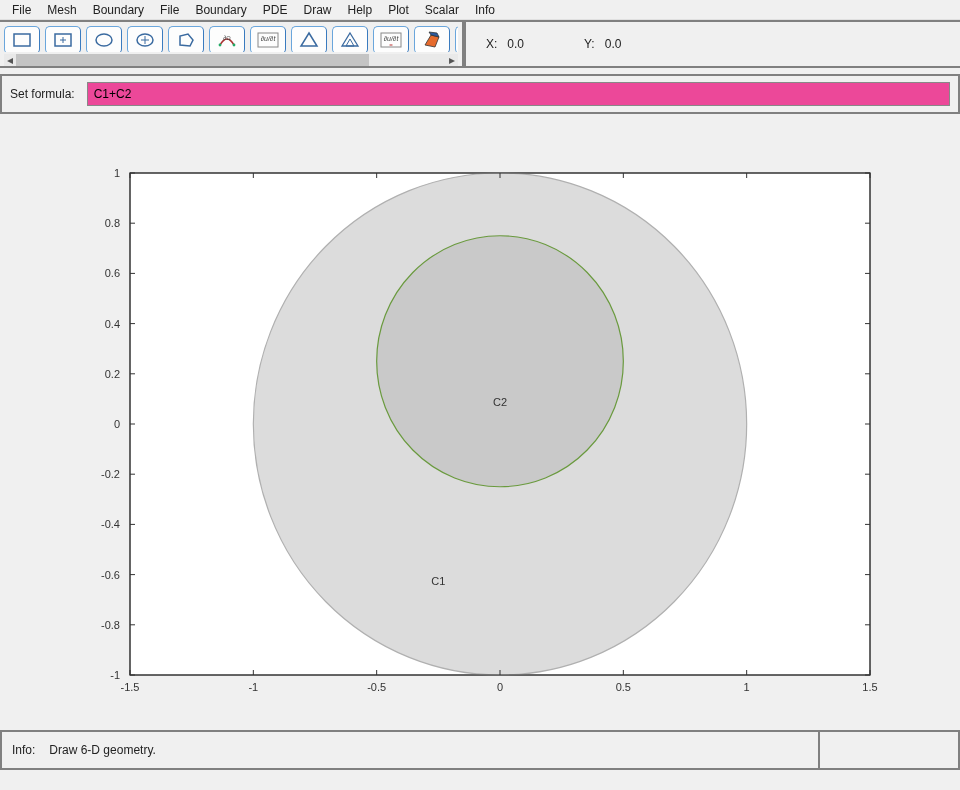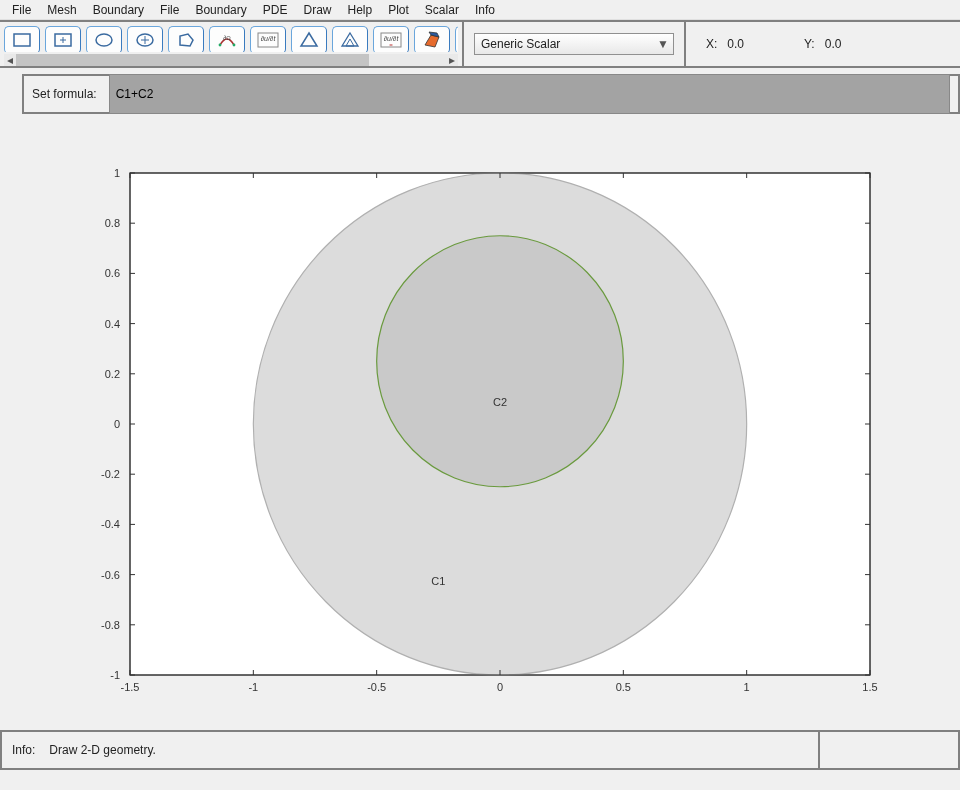--- a/index.html
+++ b/index.html
@@ -115,28 +115,27 @@
   .coord-zone .coord-pair { display:flex; gap:10px; }
   
   .formula-outer {
     margin-top: 6px;
     border: 2px solid #808080;
     height: 40px;
     display:flex; align-items:center;
     padding: 0 8px;
     gap: 12px;
     background:#f0f0f0;
-    margin-left:22px;
   }
   .formula-label { font-size:12px; }
   .formula-input {
     flex:1;
-    height: 40px;
+    height: 24px;
     border: 1px solid #888;
-    background:#a3a3a3;
+    background:#ec4899;
     padding: 0 6px;
     font-size: 12px;
   }
   
   .canvas-area {
     margin-top: 6px;
     height: 604px;
     position: relative;
   }
   .canvas-area svg { position:absolute; left:0; top:0; }
@@ -256,26 +255,20 @@
     </div>
     <div class="tool-scrollbar">
       <div class="tool-scroll-arrow">◂</div>
       <div class="tool-scroll-track">
         <div class="tool-scroll-thumb"></div>
       </div>
       <div class="tool-scroll-arrow">▸</div>
     </div>
   </div>
   <div class="vsep"></div>
-  <div class="dropdown-zone">
-    <div class="dropdown">
-      <span>Generic Scalar</span>
-      <span class="dd-arrow">▼</span>
-    </div>
-  </div>
   <div class="vsep"></div>
   <div class="coord-zone">
     <div class="coord-pair">
       <span>X:</span>
       <span>0.0</span>
     </div>
     <div class="coord-pair">
       <span>Y:</span>
       <span>0.0</span>
     </div>
@@ -349,16 +342,16 @@
       <line x1="130" y1="53" x2="135" y2="53" stroke="#333"></line>
       <line x1="870" y1="53" x2="865" y2="53" stroke="#333"></line>
       <text x="120" y="57" text-anchor="end" class="axis-num">1</text>
     </svg>
 </div>
 
 <div class="status-outer">
   <div class="status-main">
     <span>Info:</span>
     <span class="gap"></span>
-    <span>Draw 2-D geometry.</span>
+    <span>Draw 6-D geometry.</span>
   </div>
   <div class="status-right"></div>
 </div>
 
 </body></html>

